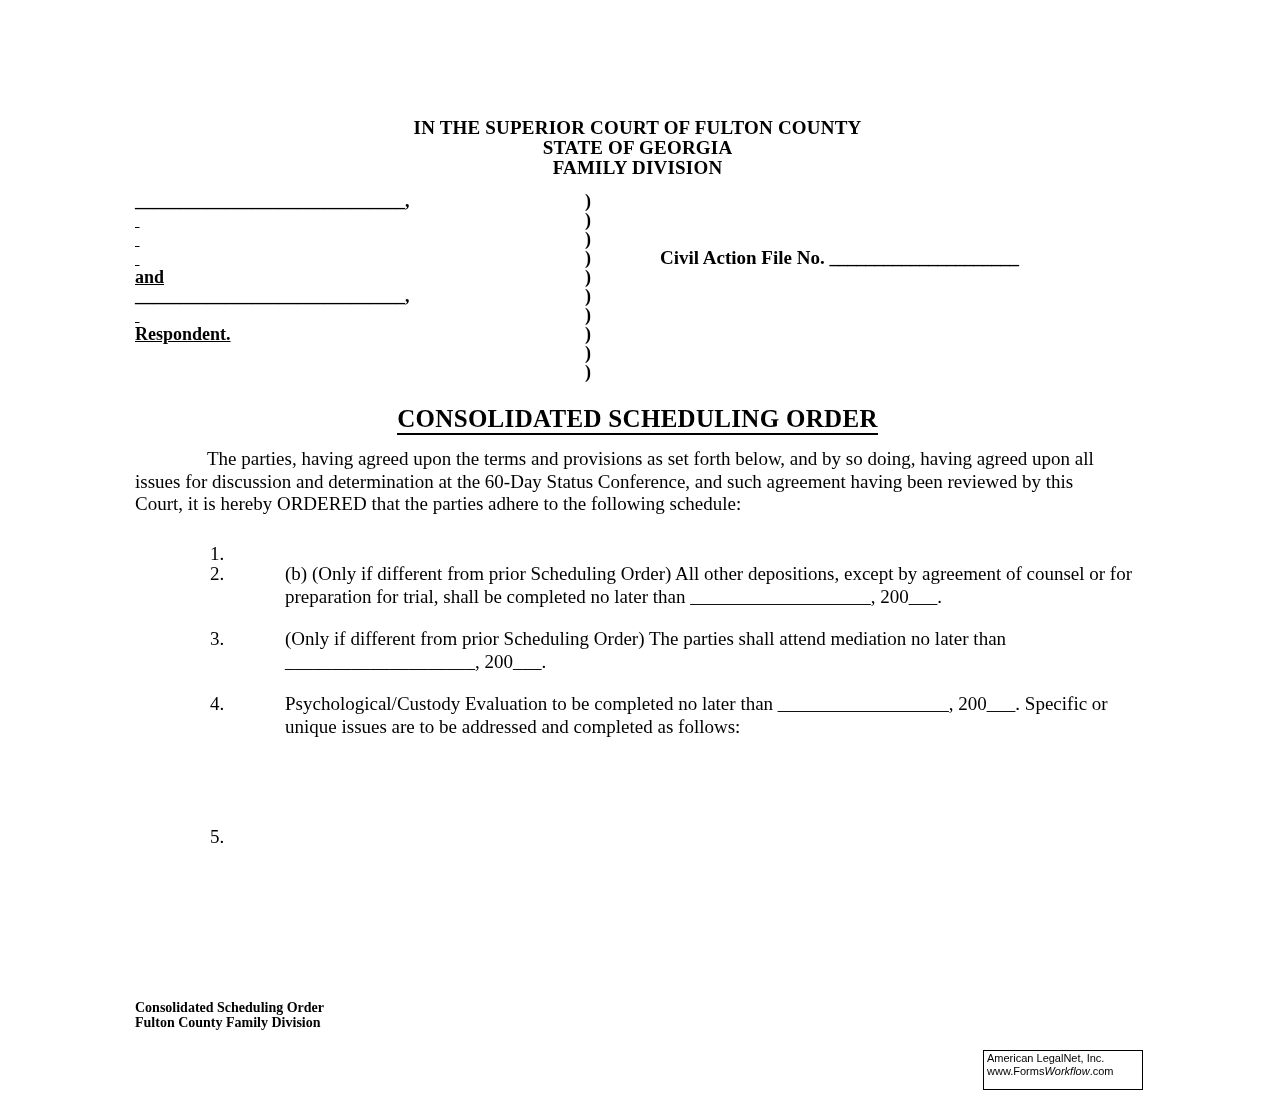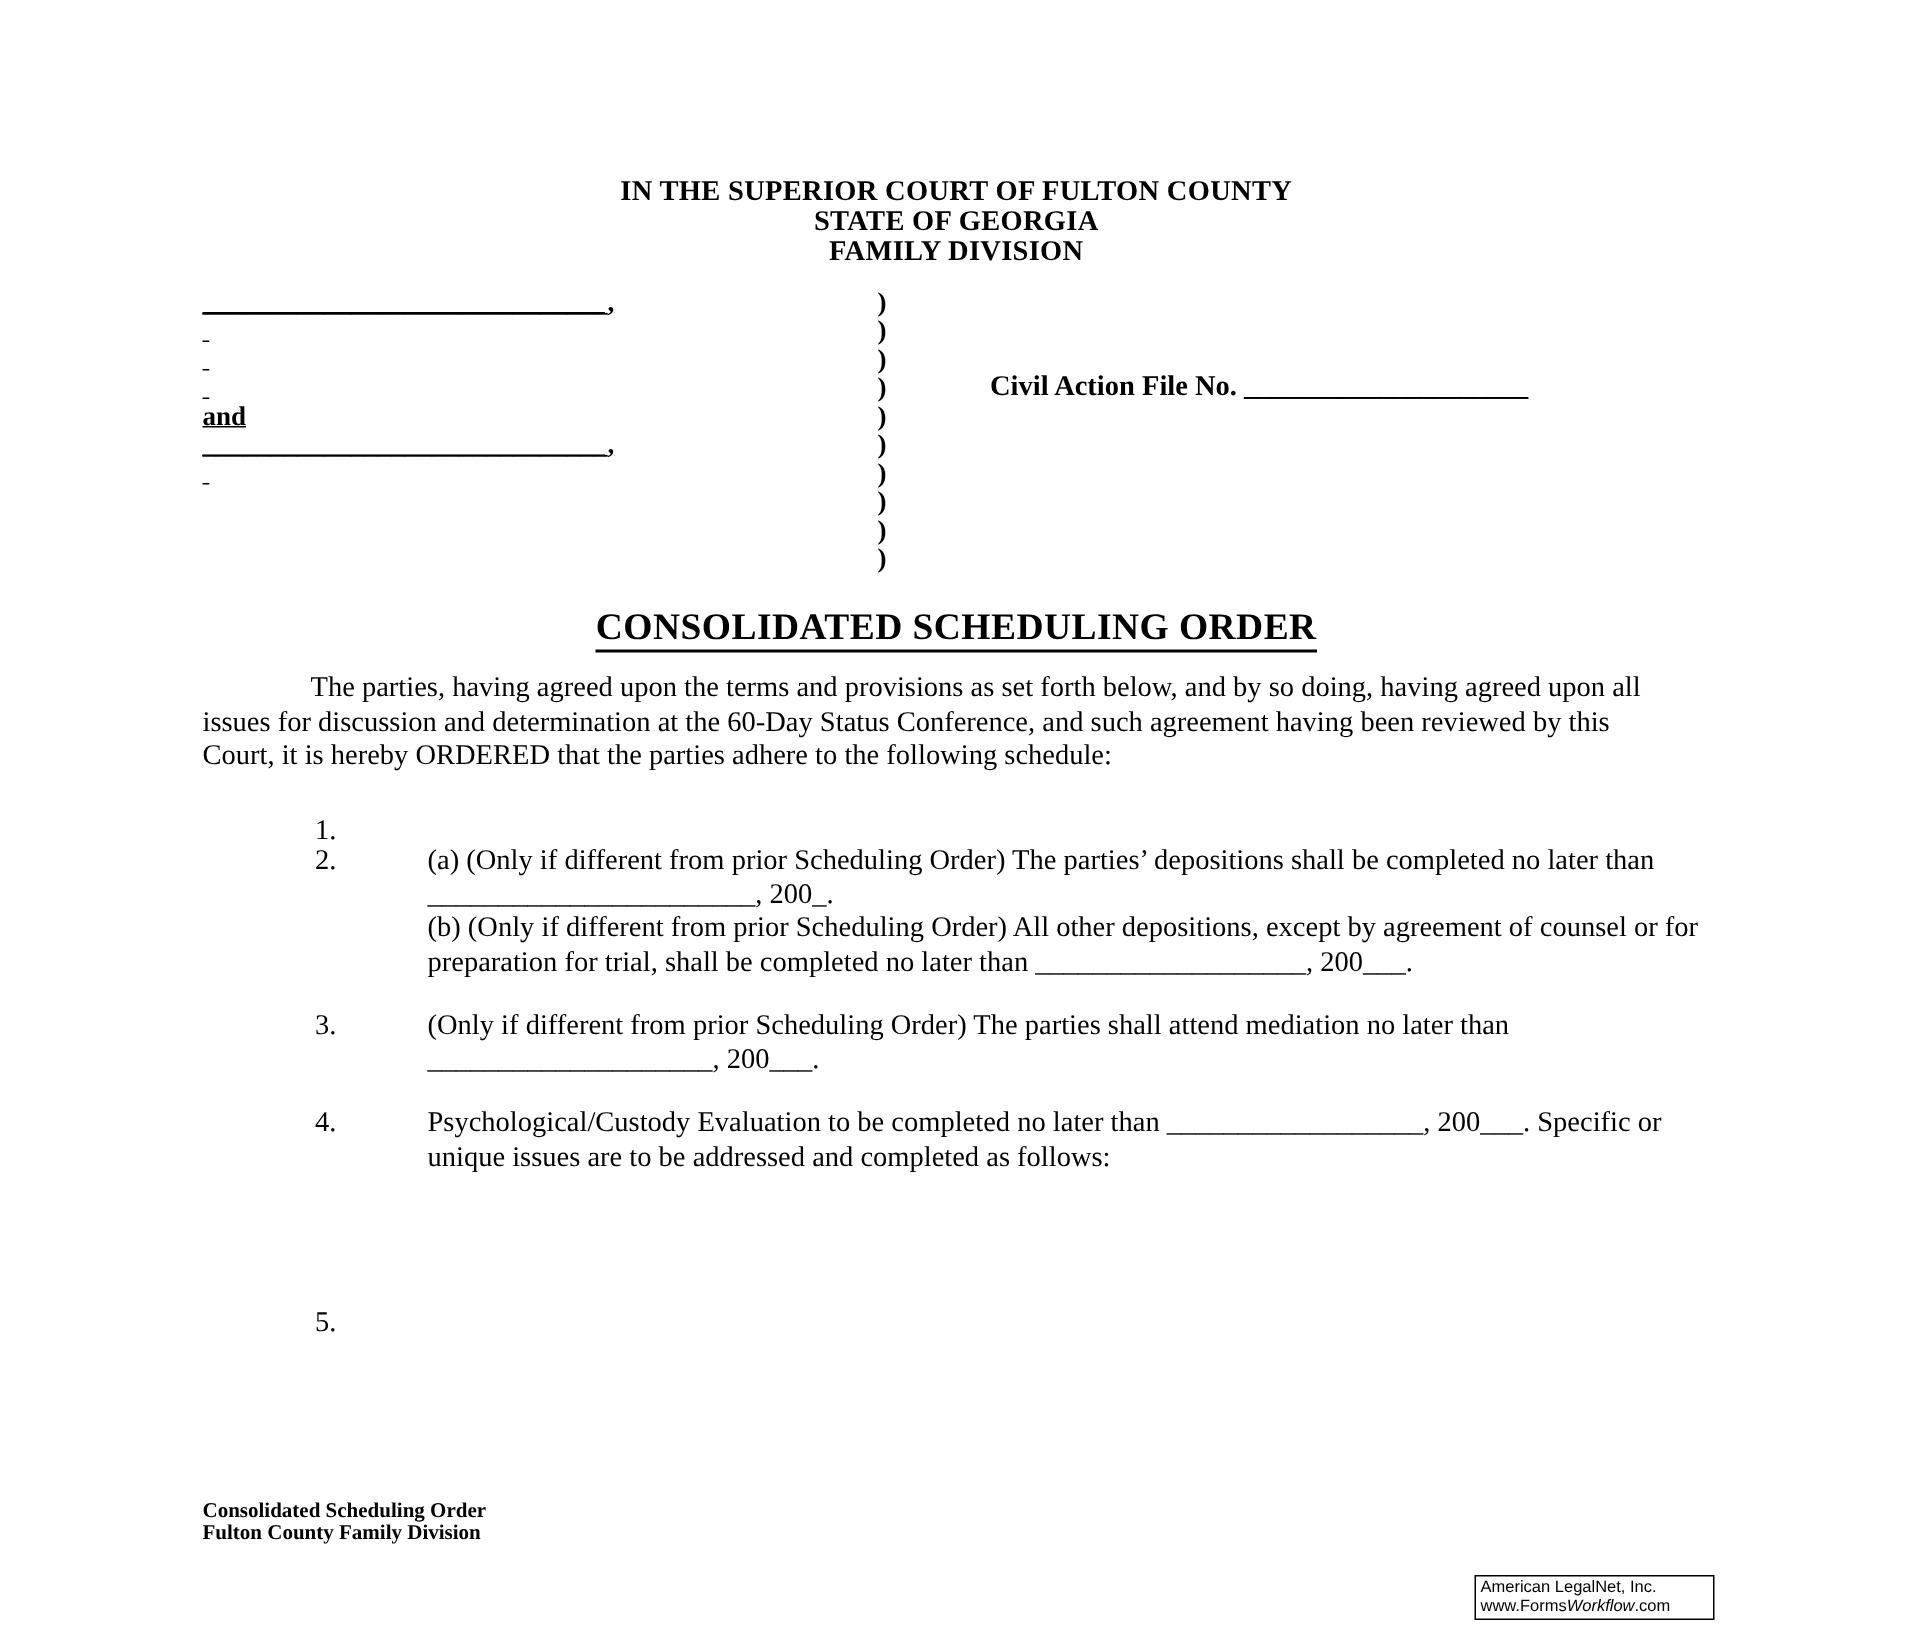--- a/index.html
+++ b/index.html
@@ -145,21 +145,21 @@
   .alnet {
     position: absolute;
     left: 983px;
     top: 1050px;
     width: 152px;
     border: 1px solid #000;
     background: #fff;
     font-family: "Liberation Sans", sans-serif;
     font-size: 11px;
     line-height: 12.5px;
-    padding: 1px 3px 2px 3px;
+    padding: 1px 3px 12px 3px;
     text-align: left;
   }
   .alnet i { font-style: italic; }
 </style>
 </head>
 <body>
 
 <div class="page">
 
   <div class="court-heading">
@@ -170,20 +170,21 @@
 
   <div class="caption">
     <div class="caption-left">
       <div class="cap-line">______________________________,</div>
       <div class="cap-line">&nbsp;</div>
       <div class="cap-line">&nbsp;</div>
       <div class="cap-line">&nbsp;</div>
       <div class="cap-line">and</div>
       <div class="cap-line">______________________________,</div>
       <div class="cap-line">&nbsp;</div>
+      <div class="cap-line">Respondent.</div>
     </div>
 
     <div class="parens">
       <div>)</div>
       <div>)</div>
       <div>)</div>
       <div>)</div>
       <div>)</div>
       <div>)</div>
       <div>)</div>
@@ -208,21 +209,20 @@
 
   <div class="items">
 
     <div class="item">
       <span class="item-num">1.</span>
     </div>
 
     <div class="item">
       <span class="item-num">2.</span>
       <div class="item-body">
-        <p>(a) (Only if different from prior Scheduling Order)  The parties’ depositions shall be completed no later than _______________________, 200_.</p>
         <p>(b) (Only if different from prior Scheduling Order)  All other depositions, except by agreement of counsel or for preparation for trial, shall be completed no later than ___________________, 200___.</p>
       </div>
     </div>
 
     <div class="item">
       <span class="item-num">3.</span>
       <div class="item-body">
         <p>(Only if different from prior Scheduling Order) The parties shall attend mediation no later than ____________________, 200___.</p>
       </div>
     </div>

